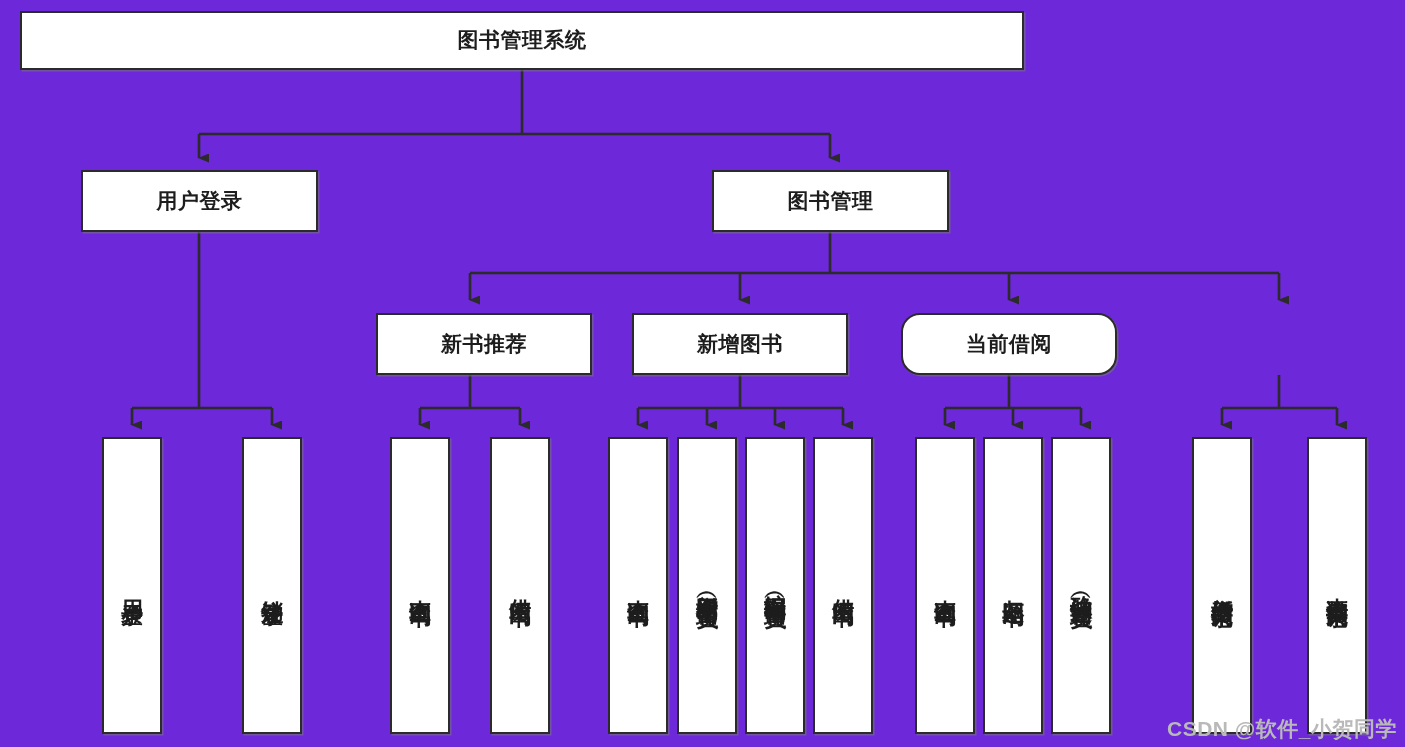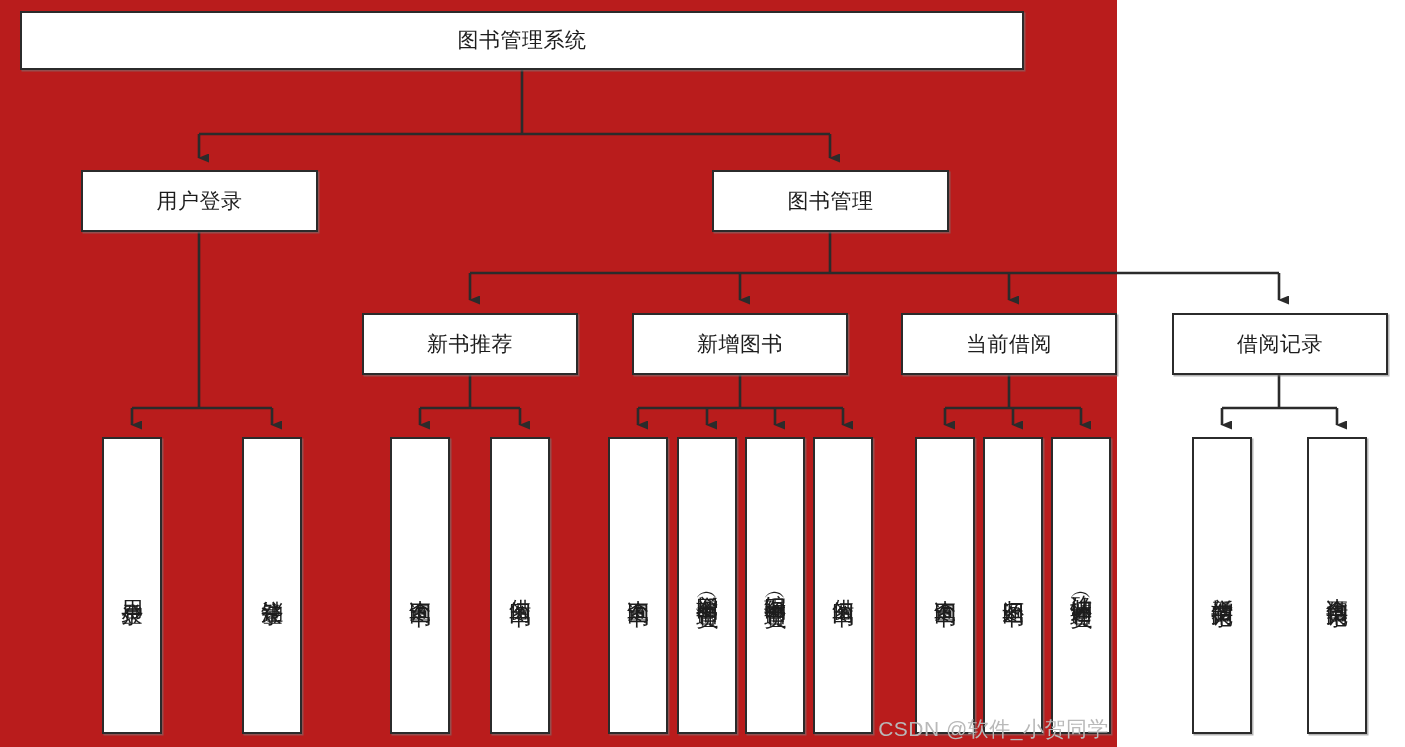--- a/index.html
+++ b/index.html
@@ -8,23 +8,24 @@
     background: #ffffff;
   }
   body {
     width: 1405px;
     height: 747px;
     font-family: "Liberation Sans", "DejaVu Sans", sans-serif;
     overflow: hidden;
   }
   #diagram-root {
     position: relative;
-    width: 1117px;
+    width: 1405px;
     height: 747px;
-    background: #b91c1c;
+    background: #6d28d9;
+    font-weight: bold;
   }
   svg.edges {
     position: absolute;
     left: 0;
     top: 0;
     width: 1405px;
     height: 747px;
     pointer-events: none;
   }
   .node {
@@ -131,31 +132,28 @@
     <span class="label">图书管理系统</span>
   </div>
 
   <div class="node horiz" style="left:81px; top:170px; width:237px; height:62px;">
     <span class="label">用户登录</span>
   </div>
   <div class="node horiz" style="left:712px; top:170px; width:237px; height:62px;justify-content:center;">
     <span class="label">图书管理</span>
   </div>
 
-  <div class="node horiz" style="left:362px; top:313px; width:216px; height:62px;">
+  <div class="node horiz" style="left:376px; top:313px; width:216px; height:62px;">
     <span class="label">新书推荐</span>
   </div>
   <div class="node horiz" style="left:632px; top:313px; width:216px; height:62px;">
     <span class="label">新增图书</span>
   </div>
-  <div class="node horiz" style="left:901px; top:313px; width:216px; height:62px;">
+  <div class="node horiz" style="left:901px; top:313px; width:216px; height:62px;border-radius:19px;">
     <span class="label">当前借阅</span>
-  </div>
-  <div class="node horiz" style="left:1172px; top:313px; width:216px; height:62px;">
-    <span class="label">借阅记录</span>
   </div>
 
   <div class="node vert" style="left:102px; top:437px; width:60px; height:297px;">
     <span class="label">用户登录</span>
   </div>
   <div class="node vert" style="left:242px; top:437px; width:60px; height:297px;">
     <span class="label">注销登录</span>
   </div>
 
   <div class="node vert" style="left:390px; top:437px; width:60px; height:297px;">

